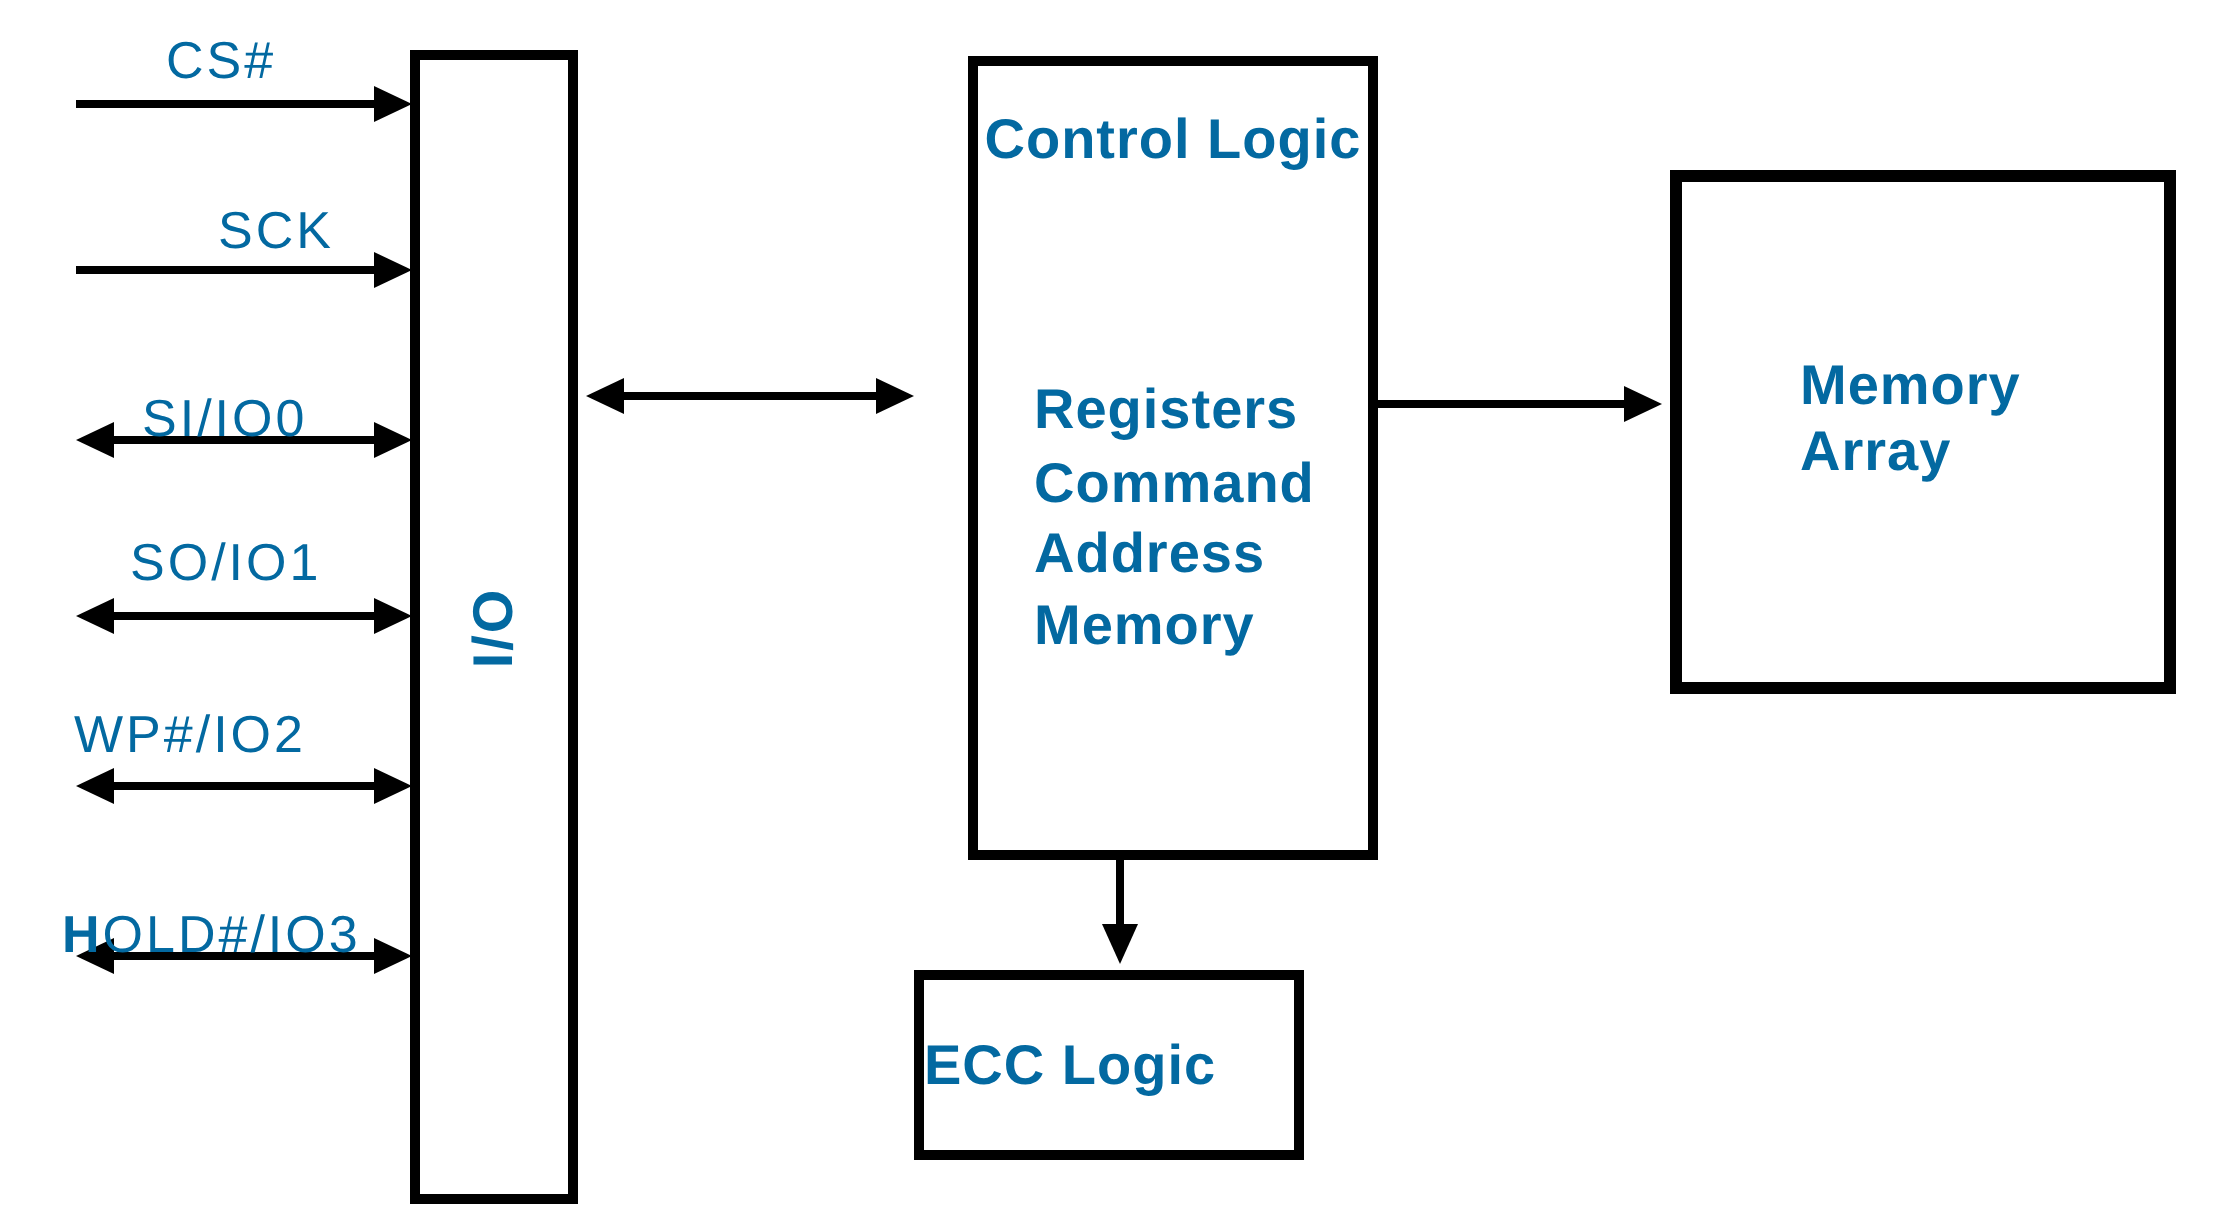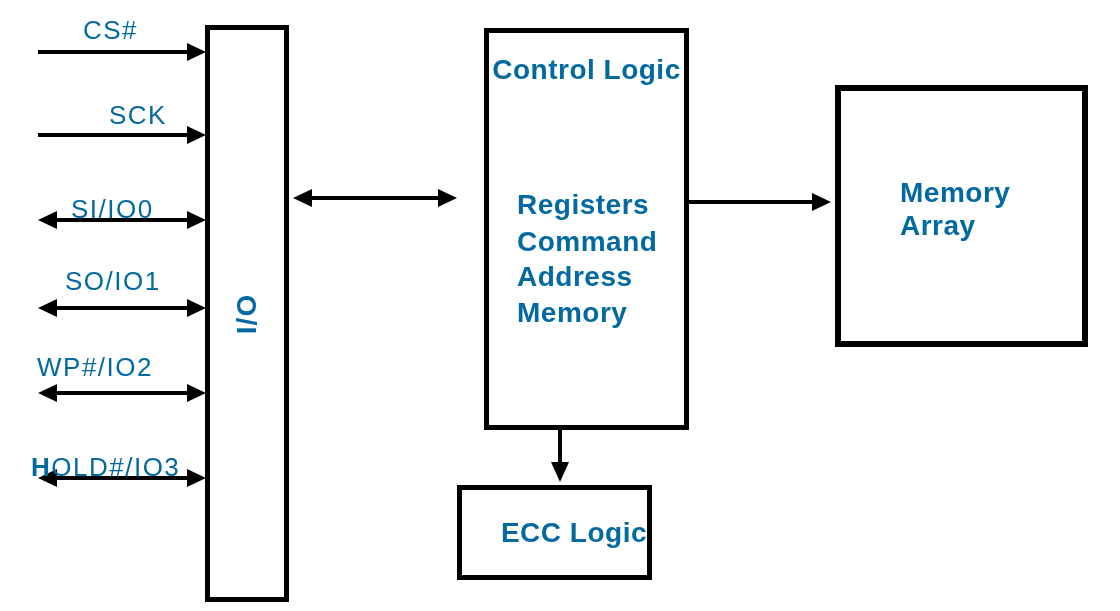--- a/index.html
+++ b/index.html
@@ -29,21 +29,21 @@
   .cl-item-1{top:157px;}
   .cl-item-2{top:194px;}
   .cl-item-3{top:229px;}
   .cl-item-4{top:265px;}
 
   
   .memory-block{left:835px;top:85px;width:253px;height:262px;border-width:6px;}
   .mem-text{position:absolute;left:59px;top:85px;font-weight:bold;font-size:28px;letter-spacing:.5px;line-height:33px;}
 
   
-  .ecc-block{left:457px;top:485px;width:195px;height:95px;display:flex;align-items:center;justify-content:flex-end;}
+  .ecc-block{left:457px;top:485px;width:195px;height:95px;display:flex;align-items:center;justify-content:flex-start;}
   .ecc-text{font-weight:bold;font-size:28px;letter-spacing:.5px;white-space:nowrap;}
 
   
   .sig-label{position:absolute;font-size:26px;letter-spacing:1.5px;line-height:30px;white-space:nowrap;}
   .sig-label .bold-ch{font-weight:bold;}
   .sig-1{left:83px;top:15px;}
   .sig-2{left:80px;top:100px;margin-left:29px;}
   .sig-3{left:71px;top:194px;}
   .sig-4{left:65px;top:266px;}
   .sig-5{left:37px;top:352px;}

